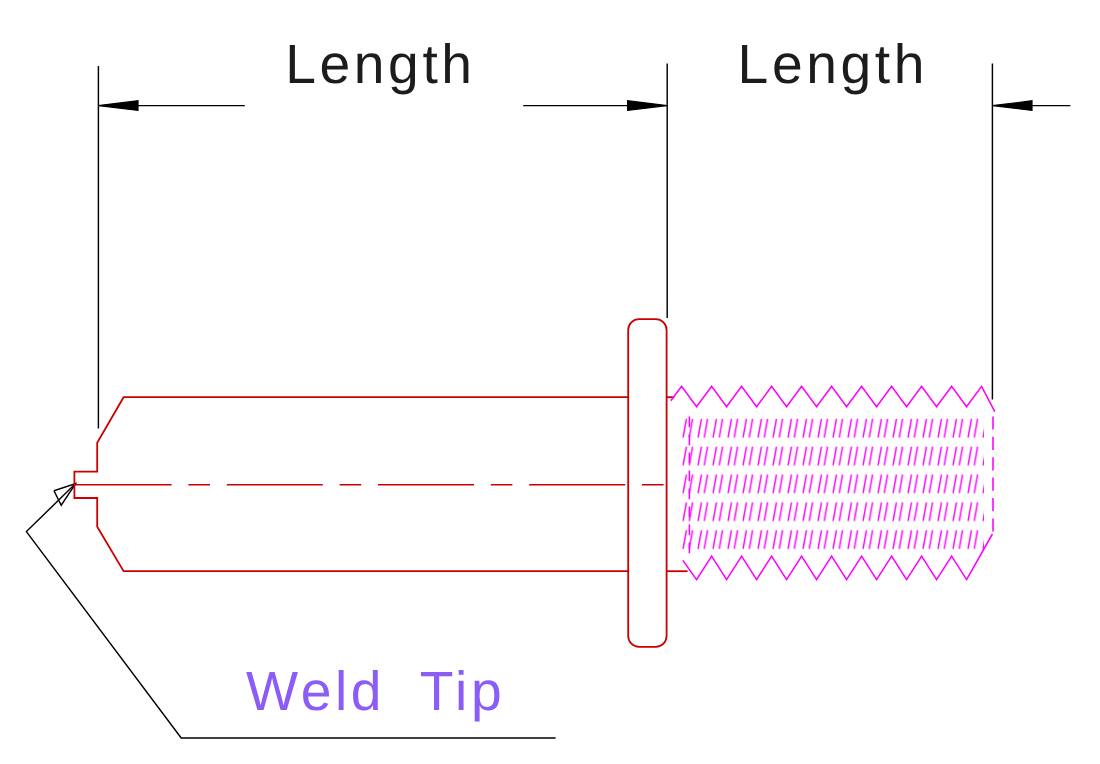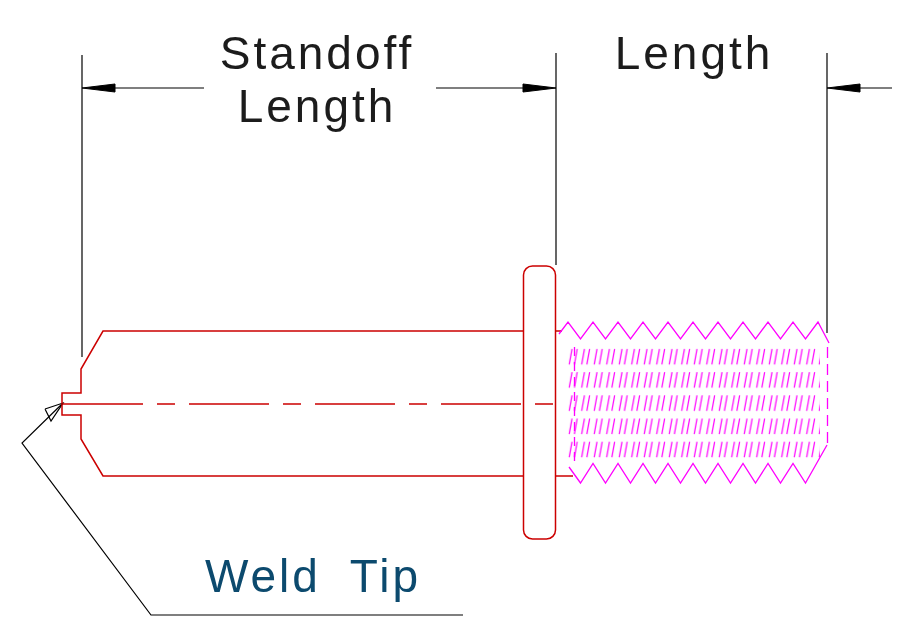--- a/index.html
+++ b/index.html
@@ -22,21 +22,21 @@
     white-space:nowrap;
     font-weight:400;
   }
   .callout-label{
     position:absolute;
     transform:translateX(-50%);
     font-size:46px;
     line-height:53px;
     letter-spacing:3px;
     word-spacing:14px;
-    color:#0c4a6e;
+    color:#8b5cf6;
     white-space:nowrap;
     font-weight:400;
   }
 </style>
 </head>
 <body>
 
 <div class="canvas">
 
   <svg width="917" height="637" viewBox="0 0 917 637">
@@ -77,21 +77,20 @@
     <g fill="none" stroke-width="1.3" stroke="#ff00ff">
       <path d="M559,334 L568,322 L580.5,339 L593,322 L605.5,339 L618,322 L630.5,339 L643,322 L655.5,339 L668,322 L680.5,339 L693,322 L705.5,339 L718,322 L730.5,339 L743,322 L755.5,339 L768,322 L780.5,339 L793,322 L805.5,339 L818,322 L829,343"></path>
       <path d="M569,467 L580.5,483 L593,463.5 L605.5,483 L618,463.5 L630.5,483 L643,463.5 L655.5,483 L668,463.5 L680.5,483 L693,463.5 L705.5,483 L718,463.5 L730.5,483 L743,463.5 L755.5,483 L768,463.5 L780.5,483 L793,463.5 L805.5,483 L827,445"></path>
       <line x1="574.5" y1="347" x2="574.5" y2="462" stroke-dasharray="9 6"></line>
       <line x1="827.5" y1="347" x2="827.5" y2="443" stroke-dasharray="11 6"></line>
       <rect x="566" y="345" width="254" height="116" fill="url(#thread-hatch)" stroke="none"></rect>
     </g>
   </svg>
 
   <div class="dim-label" style="left:317px;top:27px;">
-    <div>Standoff</div>
     <div>Length</div>
   </div>
 
   <div class="dim-label" style="left:694px;top:27px;">
     <div>Length</div>
   </div>
 
   <div class="callout-label" style="left:313px;top:550px;">Weld Tip</div>
 
 </div>

